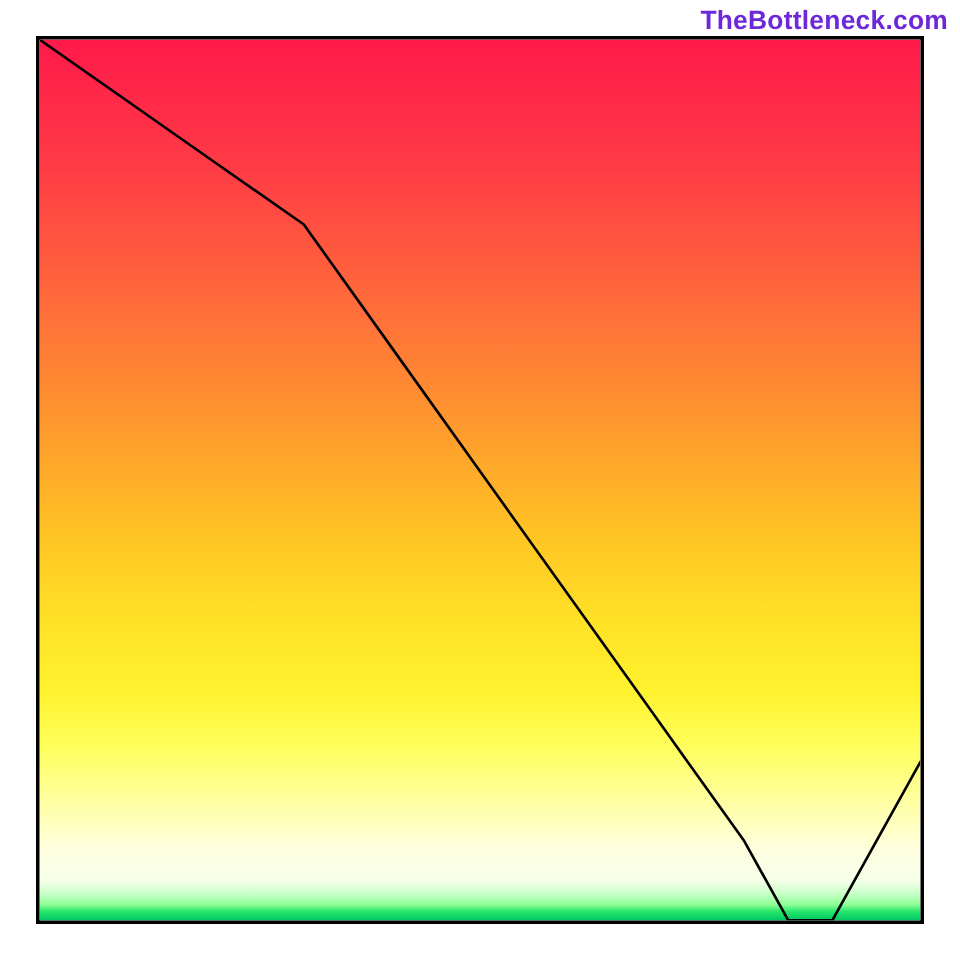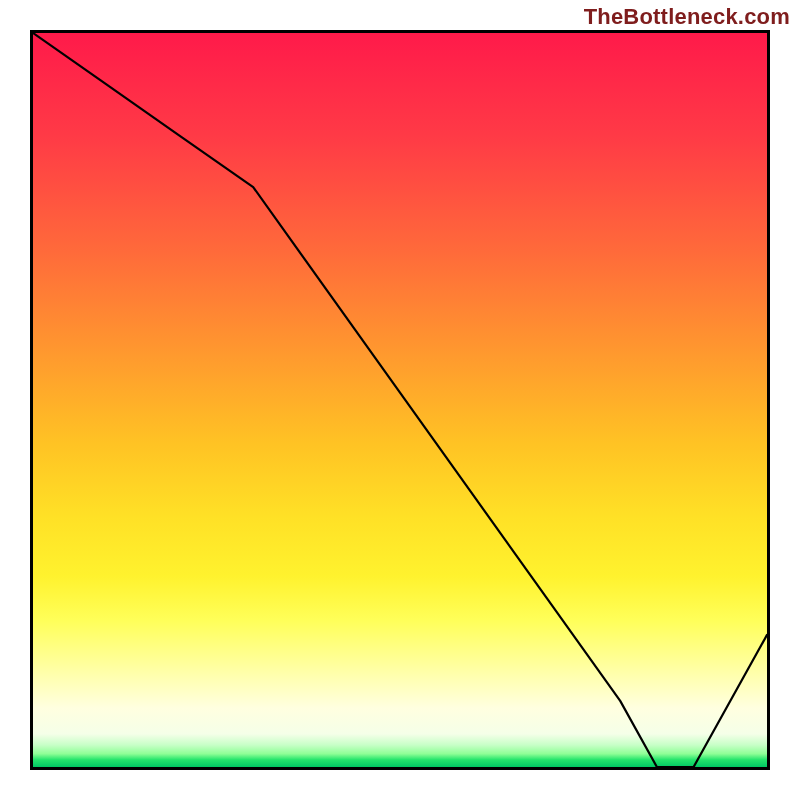--- a/index.html
+++ b/index.html
@@ -15,21 +15,21 @@
     position: relative;
     width: 800px;
     height: 800px;
   }
   .credit {
     position: absolute;
     top: 4px;
     right: 10px;
     font-size: 22px;
     font-weight: 600;
-    color: #7f1d1d;
+    color: #6d28d9;
     letter-spacing: 0.2px;
   }
   .plot-box {
     position: absolute;
     left: 30px;
     top: 30px;
     width: 740px;
     height: 740px;
     border: 3px solid #000;
     box-sizing: border-box;

